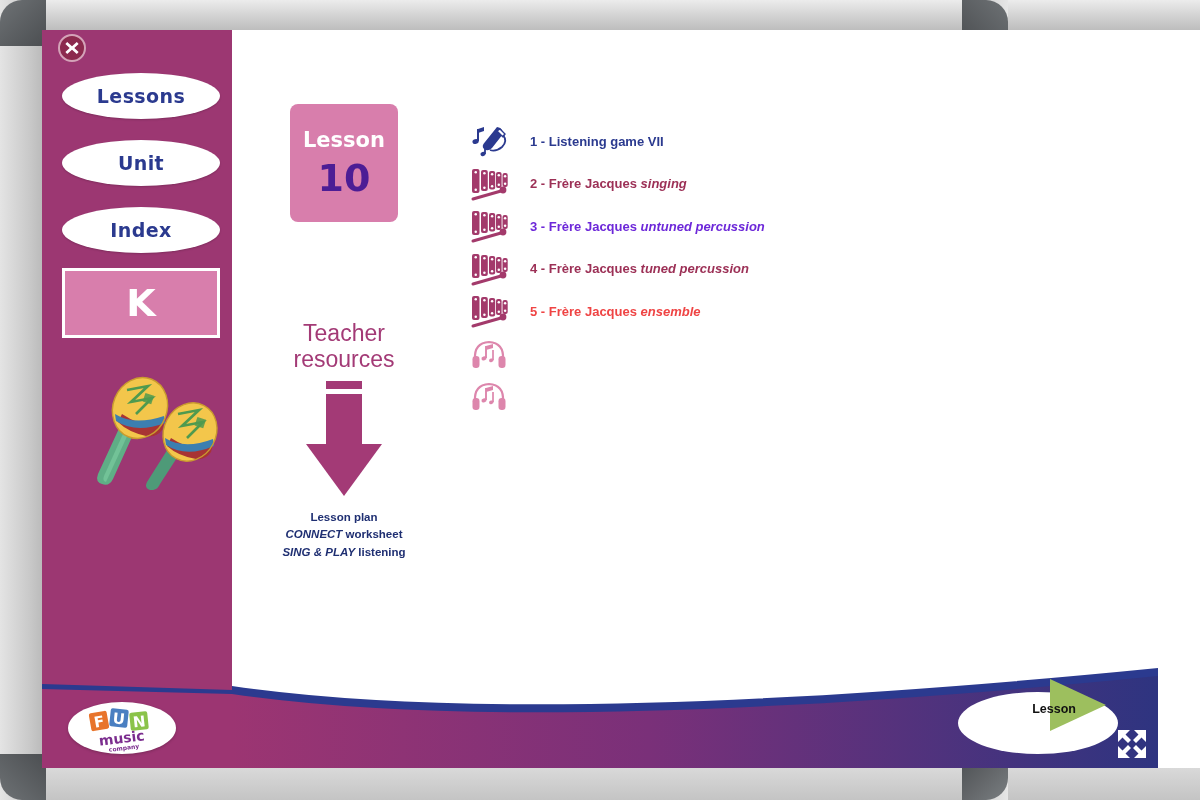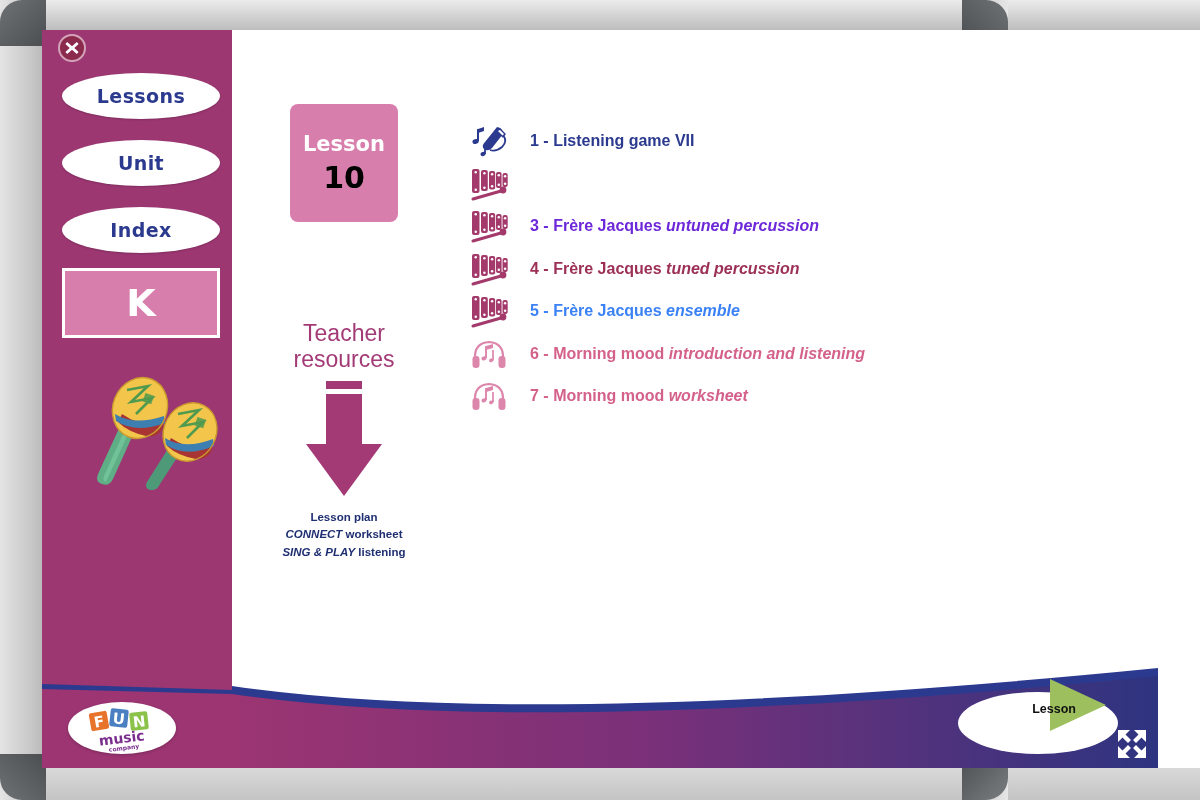--- a/index.html
+++ b/index.html
@@ -159,22 +159,22 @@
   }
   #lesson-badge .lb-word {
     color: #ffffff;
     font-size: 21px;
     font-weight: bold;
     font-family: "DejaVu Sans", sans-serif;
     line-height: 1;
     margin-bottom: 8px;
   }
   #lesson-badge .lb-num {
-    color: #000000;
-    font-size: 30px;
+    color: #4c1d95;
+    font-size: 38px;
     font-weight: bold;
     font-family: "DejaVu Sans", sans-serif;
     line-height: 1;
   }
 
   #teacher-resources {
     position: absolute;
     left: 22px; top: 291px;
     width: 180px;
     text-align: center;
@@ -209,21 +209,21 @@
     cursor: pointer;
   }
   .activity-icon {
     width: 46px;
     flex: 0 0 46px;
     display: flex;
     align-items: center;
     justify-content: flex-start;
   }
   .activity-label {
-    font-size: 16px;
+    font-size: 13px;
     font-weight: bold;
     font-family: "Liberation Sans", sans-serif;
     white-space: nowrap;
     padding-left: 14px;
   }
   .activity-label .act-em { font-style: italic; }
 
   
   #bottom-band {
     position: absolute;
@@ -411,20 +411,21 @@
                 <rect x="26" y="6" width="5.6" height="16" rx="2" fill="#A33A6B"></rect>
                 <circle cx="28.8" cy="9.2" r="1.25" fill="#ffffff"></circle>
                 <circle cx="28.8" cy="18.8" r="1.25" fill="#ffffff"></circle>
                 <rect x="32.5" y="7" width="5.2" height="14" rx="2" fill="#A33A6B"></rect>
                 <circle cx="35.1" cy="10.2" r="1.25" fill="#ffffff"></circle>
                 <circle cx="35.1" cy="17.8" r="1.25" fill="#ffffff"></circle>
                 <path d="M3 33 L31 25" stroke="#A33A6B" stroke-width="3" stroke-linecap="round"></path>
                 <circle cx="33" cy="24" r="3.4" fill="#A33A6B"></circle>
               </svg>
             </div>
+            <div class="activity-label" style="color: rgb(156, 48, 86);"><span>2</span><span> - </span><span>Frère Jacques </span><span class="act-em">singing</span></div>
           </div>
           <div class="activity-row">
             <div class="activity-icon">
               <svg width="40" height="36" viewBox="0 0 40 36">
                 <rect x="2" y="3" width="7.5" height="24" rx="2" fill="#A33A6B"></rect>
                 <circle cx="5.75" cy="6.2" r="1.25" fill="#ffffff"></circle>
                 <circle cx="5.75" cy="23.8" r="1.25" fill="#ffffff"></circle>
                 <rect x="11" y="4" width="6.8" height="21" rx="2" fill="#A33A6B"></rect>
                 <circle cx="14.4" cy="7.2" r="1.25" fill="#ffffff"></circle>
                 <circle cx="14.4" cy="21.8" r="1.25" fill="#ffffff"></circle>
@@ -482,51 +483,49 @@
                 <rect x="26" y="6" width="5.6" height="16" rx="2" fill="#A33A6B"></rect>
                 <circle cx="28.8" cy="9.2" r="1.25" fill="#ffffff"></circle>
                 <circle cx="28.8" cy="18.8" r="1.25" fill="#ffffff"></circle>
                 <rect x="32.5" y="7" width="5.2" height="14" rx="2" fill="#A33A6B"></rect>
                 <circle cx="35.1" cy="10.2" r="1.25" fill="#ffffff"></circle>
                 <circle cx="35.1" cy="17.8" r="1.25" fill="#ffffff"></circle>
                 <path d="M3 33 L31 25" stroke="#A33A6B" stroke-width="3" stroke-linecap="round"></path>
                 <circle cx="33" cy="24" r="3.4" fill="#A33A6B"></circle>
               </svg>
             </div>
-            <div class="activity-label" style="color: #3b82f6;"><span>5</span><span> - </span><span>Frère Jacques </span><span class="act-em">ensemble</span></div>
+            <div class="activity-label" style="color: #ef4444;"><span>5</span><span> - </span><span>Frère Jacques </span><span class="act-em">ensemble</span></div>
           </div>
           <div class="activity-row">
             <div class="activity-icon">
               <svg width="40" height="36" viewBox="0 0 40 36">
                 <path d="M5 23 Q4 7 19 6 Q34 7 33 23" stroke="#DD86AC" stroke-width="2.2" fill="none"></path>
                 <rect x="2.5" y="20" width="7" height="12" rx="3.2" fill="#DD86AC"></rect>
                 <rect x="28.5" y="20" width="7" height="12" rx="3.2" fill="#DD86AC"></rect>
                 <path d="M16 10 L16 22" stroke="#DD86AC" stroke-width="1.9"></path>
                 <ellipse cx="14" cy="22.4" rx="2.6" ry="2" fill="#DD86AC" transform="rotate(-18 14 22.4)"></ellipse>
                 <path d="M16 10 L23 8 L23 12 L16 14 Z" fill="#DD86AC"></path>
                 <path d="M23 14 L23 24" stroke="#DD86AC" stroke-width="1.7"></path>
                 <ellipse cx="21.3" cy="24.3" rx="2.3" ry="1.8" fill="#DD86AC" transform="rotate(-18 21.3 24.3)"></ellipse>
               </svg>
             </div>
-            <div class="activity-label" style="color: rgb(212, 97, 138);"><span>6</span><span> - </span><span>Morning mood </span><span class="act-em">introduction and listening</span></div>
           </div>
           <div class="activity-row">
             <div class="activity-icon">
               <svg width="40" height="36" viewBox="0 0 40 36">
                 <path d="M5 23 Q4 7 19 6 Q34 7 33 23" stroke="#DD86AC" stroke-width="2.2" fill="none"></path>
                 <rect x="2.5" y="20" width="7" height="12" rx="3.2" fill="#DD86AC"></rect>
                 <rect x="28.5" y="20" width="7" height="12" rx="3.2" fill="#DD86AC"></rect>
                 <path d="M16 10 L16 22" stroke="#DD86AC" stroke-width="1.9"></path>
                 <ellipse cx="14" cy="22.4" rx="2.6" ry="2" fill="#DD86AC" transform="rotate(-18 14 22.4)"></ellipse>
                 <path d="M16 10 L23 8 L23 12 L16 14 Z" fill="#DD86AC"></path>
                 <path d="M23 14 L23 24" stroke="#DD86AC" stroke-width="1.7"></path>
                 <ellipse cx="21.3" cy="24.3" rx="2.3" ry="1.8" fill="#DD86AC" transform="rotate(-18 21.3 24.3)"></ellipse>
               </svg>
             </div>
-            <div class="activity-label" style="color: rgb(212, 97, 138);"><span>7</span><span> - </span><span>Morning mood </span><span class="act-em">worksheet</span></div>
           </div>
         </div>
 
       <svg id="bottom-band" viewBox="0 0 926 110" preserveAspectRatio="none">
         <defs>
           <linearGradient id="bandgrad" x1="0" y1="0" x2="1" y2="0">
             <stop offset="0%" stop-color="#9C3572"></stop>
             <stop offset="45%" stop-color="#7A3079"></stop>
             <stop offset="100%" stop-color="#2E3480"></stop>
           </linearGradient>

